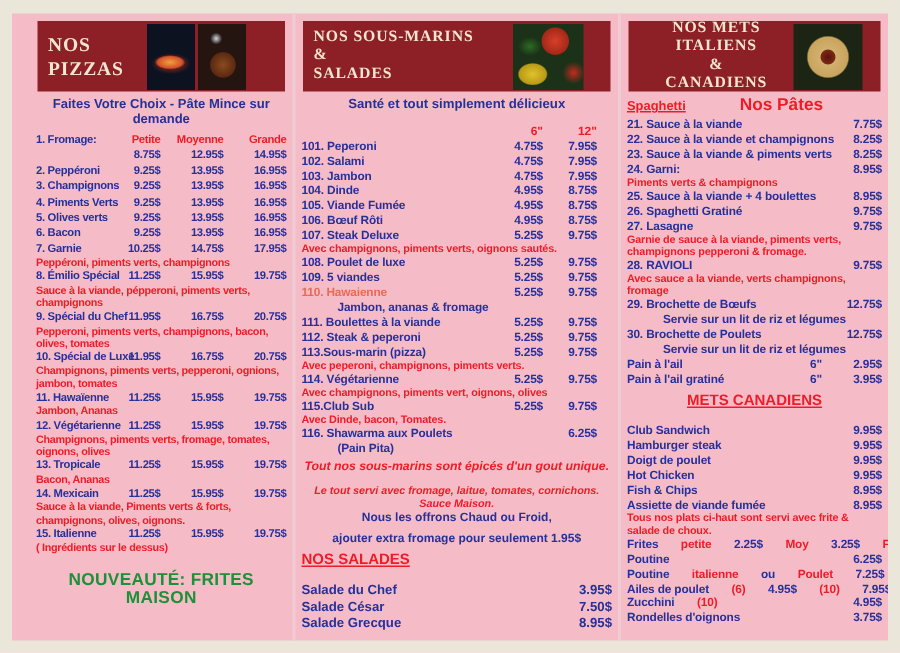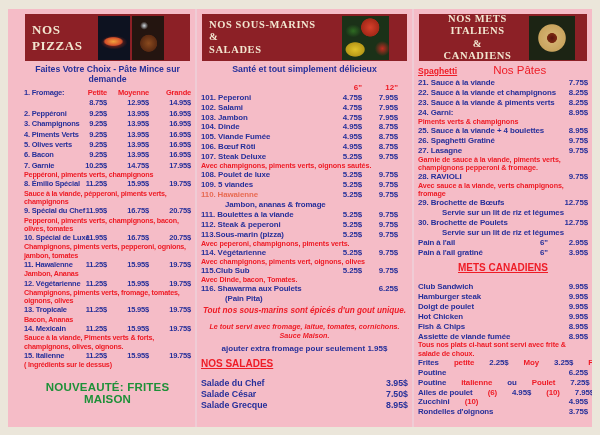--- a/index.html
+++ b/index.html
@@ -72,21 +72,21 @@
   
   .rows-right{font-size:7.9px;letter-spacing:-0.1px;}
   .rrow{display:flex;align-items:baseline;font-weight:700;color:var(--navy);line-height:9.9px;}
   .rrow .nm{white-space:nowrap;}
   .rrow .pr{margin-left:auto;}
   .rrow .sz{margin-left:auto;margin-right:8px;}
   .rrow .pr0{width:32px;text-align:right;}
   .mix{gap:15px;}
   .pates-line{display:flex;align-items:baseline;margin:1px 0 2px;}
   .spag{color:var(--red);font-weight:700;font-size:8.6px;text-decoration:underline;}
-  .pates{color:var(--red);font-weight:400;font-size:11.5px;margin-left:36px;}
+  .pates{color:var(--red);font-weight:700;font-size:11.5px;margin-left:36px;}
 
   .nouveaute{color:var(--green);font-weight:700;font-size:11.5px;text-align:center;margin-top:12px;letter-spacing:.2px;}
 </style>
 </head>
 <body>
 
 <div class="stage">
   <div class="card">
 
     <section class="col col-left">
@@ -343,20 +343,21 @@
             <span class="pp"></span>
             <span class="pp">6.25$</span>
           </div>
           <div class="subblue">
             <span>(Pain Pita)</span>
           </div>
         </div>
 
       <p class="f1">Tout nos sous-marins sont épicés d'un gout unique.</p>
       <p class="f2" style="margin:0">Le tout servi avec fromage, laitue, tomates, cornichons. Sauce Maison.</p>
+      <p class="f3" style="margin:0">Nous les offrons Chaud ou Froid,</p>
       <p class="f4" style="margin:4px">ajouter extra fromage pour seulement 1.95$</p>
 
       <h2 class="section-title">NOS SALADES</h2>
       <div>
 
       <div class="srow">
             <span class="nm">Salade du Chef</span>
             <span class="pr">3.95$</span>
           </div>
           <div class="srow">

